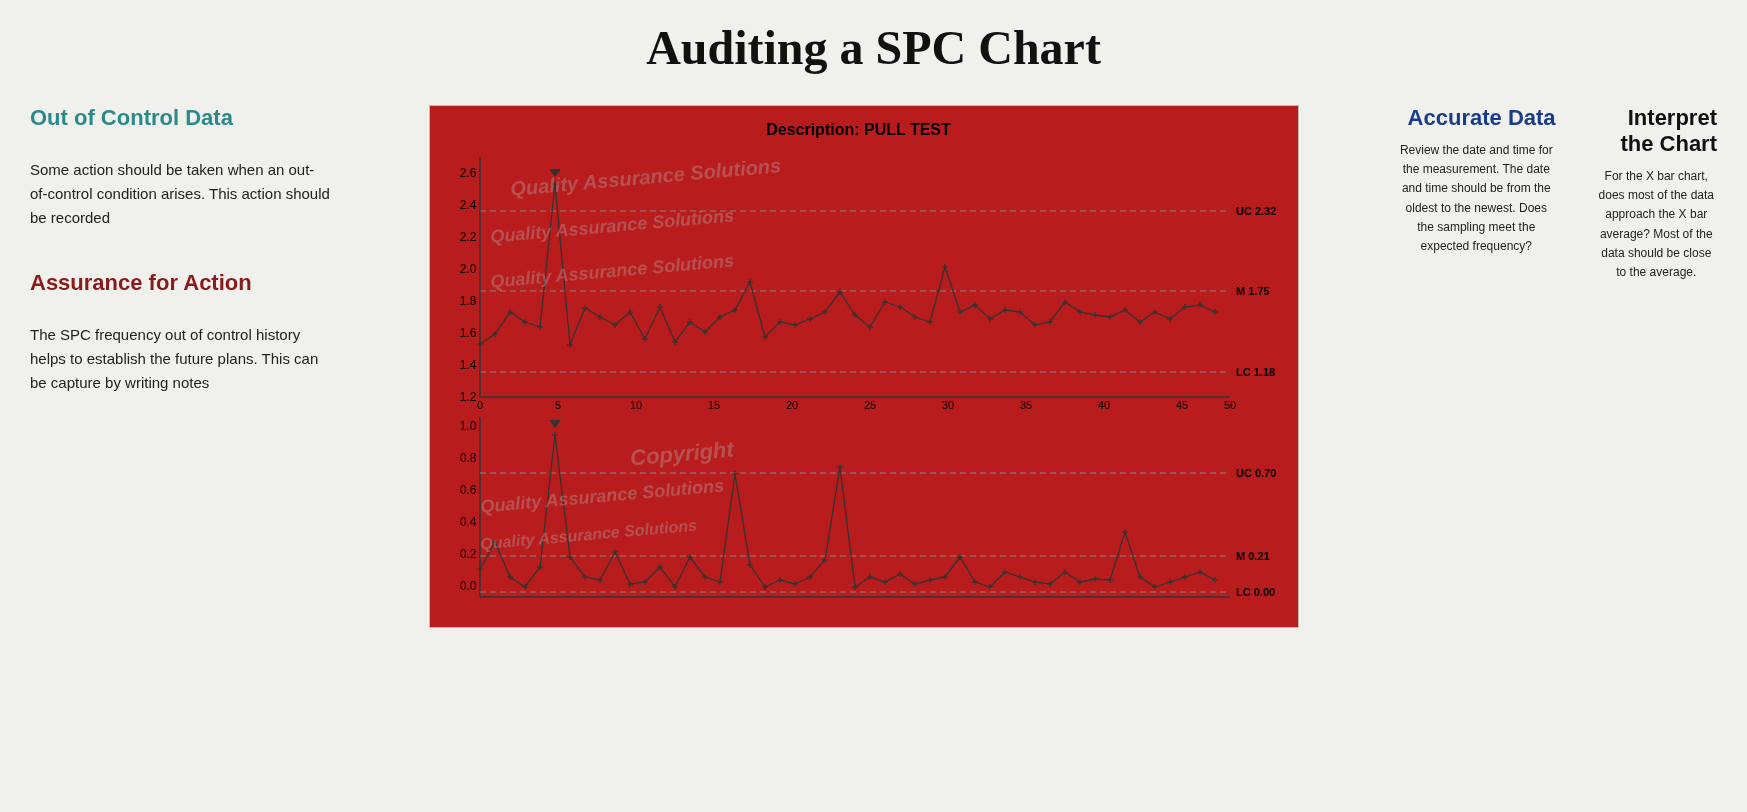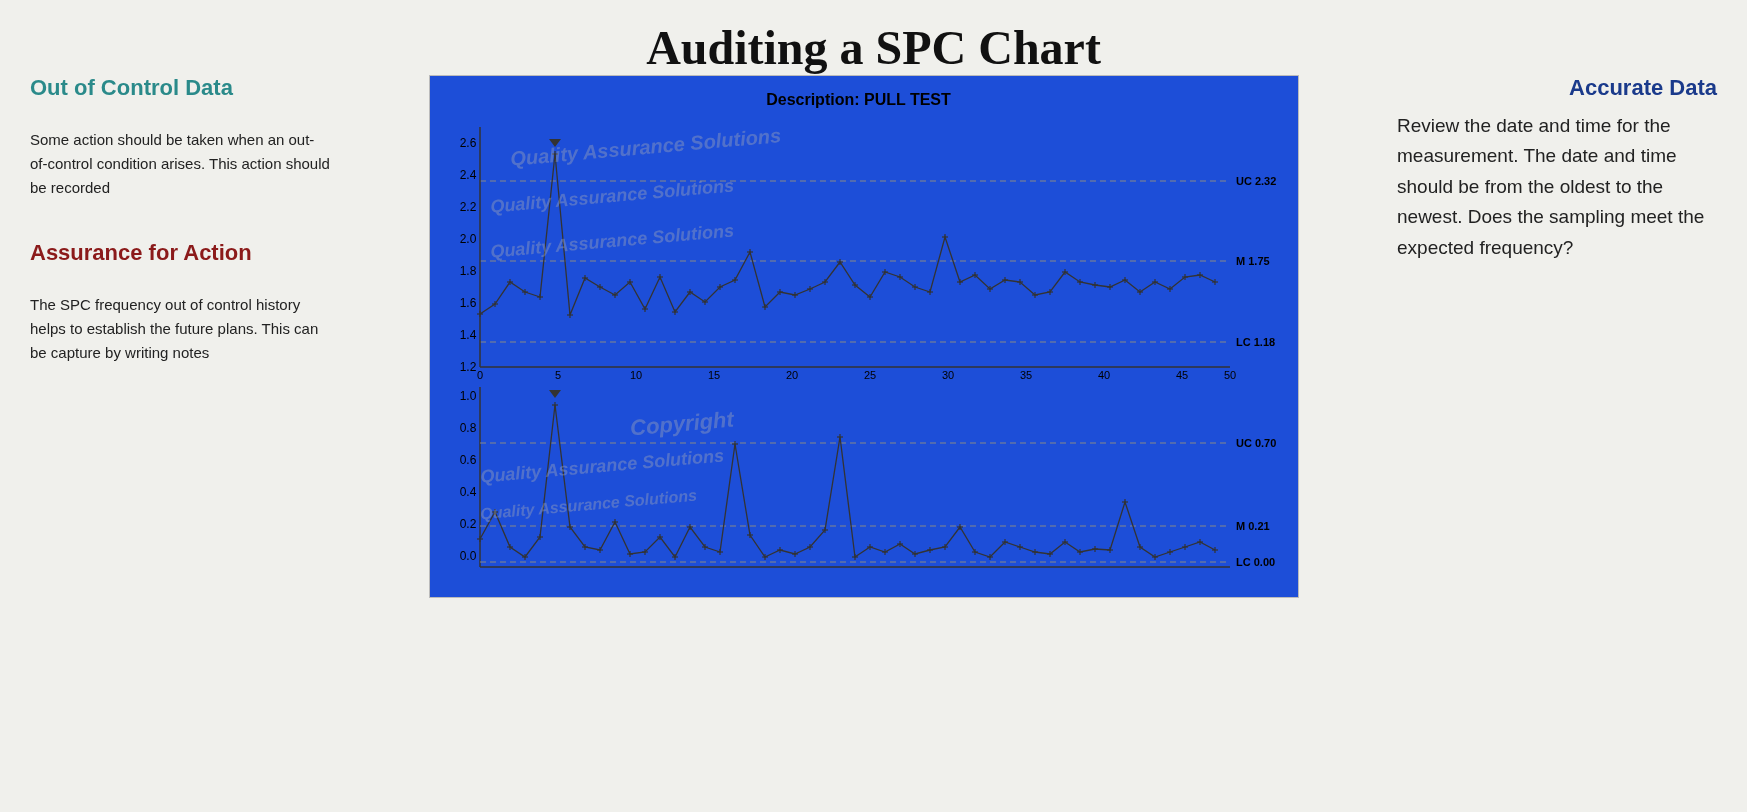--- a/index.html
+++ b/index.html
@@ -11,20 +11,21 @@
       display: flex;
       flex-direction: column;
       align-items: center;
       padding: 20px 30px;
     }
     .page-title {
       font-size: 48px;
       font-weight: 900;
       color: #111;
       text-align: center;
+      margin-bottom: 30px;
       font-family: 'Georgia', serif;
     }
     .main-layout {
       display: flex;
       flex-direction: row;
       width: 100%;
       gap: 0;
       align-items: flex-start;
     }
     .left-panel {
@@ -75,28 +76,28 @@
       margin-bottom: 10px;
       text-align: right;
     }
     .section-body {
       font-size: 15px;
       line-height: 1.6;
       color: #222;
       margin-top: 27px;
     }
     .section-body-right {
-      font-size: 19px;
+      font-size: 12px;
       line-height: 1.6;
       color: #222;
-      text-align: left;
+      text-align: center;
     }
     .chart-container {
       border: 1px solid #bbb;
-      background: #1d4ed8;
+      background: #b91c1c;
       padding: 15px 20px 10px 10px;
       width: 870px;
       position: relative;
     }
     .chart-title {
       text-align: center;
       font-weight: bold;
       font-size: 16px;
       margin-bottom: 8px;
       font-family: Arial, sans-serif;
@@ -518,14 +519,18 @@
         </g>
       </svg>
     </div>
   </div>
 
   <div class="right-panel">
     <div>
       <div class="section-title-blue">Accurate Data</div>
       <div class="section-body-right">Review the date and time for the measurement. The date and time should be from the oldest to the newest. Does the sampling meet the expected frequency?</div>
     </div>
+    <div>
+      <div class="section-title-black">Interpret the Chart</div>
+      <div class="section-body-right">For the X bar chart, does most of the data approach the X bar average? Most of the data should be close to the average.</div>
+    </div>
   </div>
 </div>
 
 </body></html>

